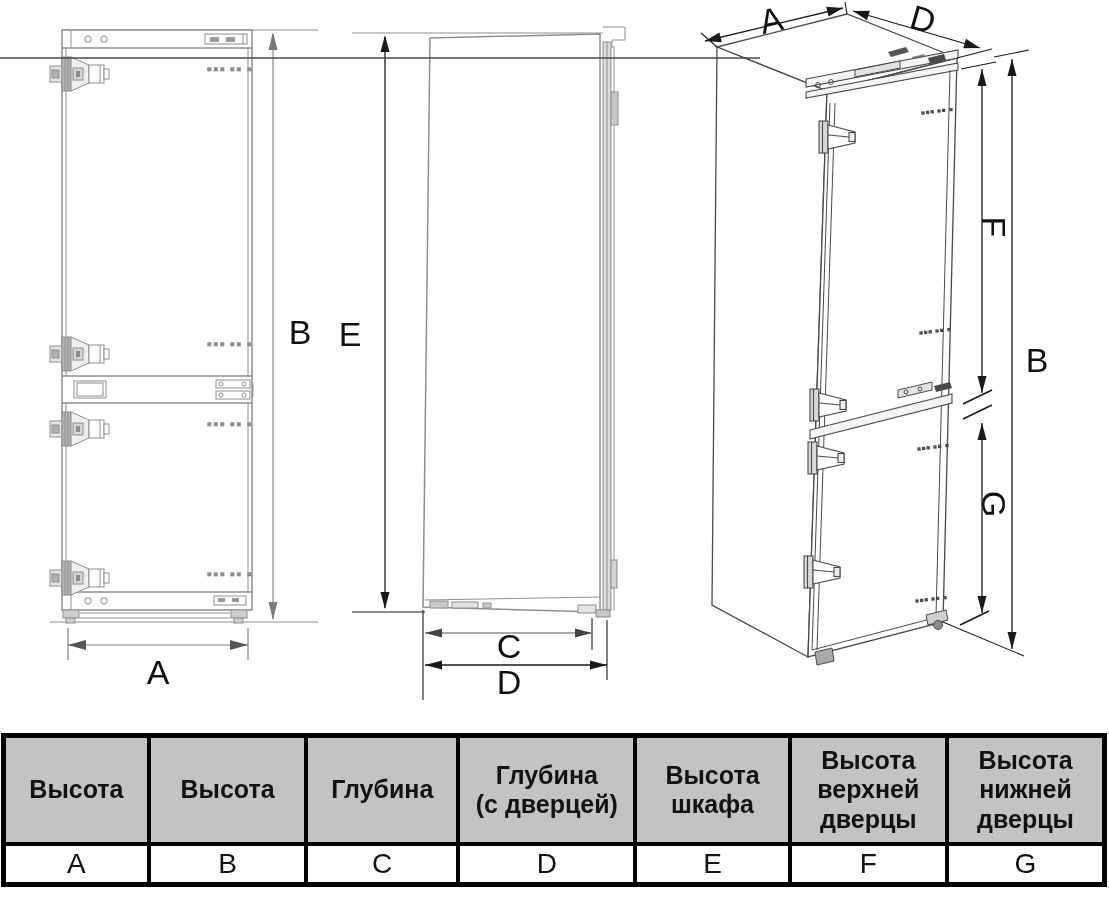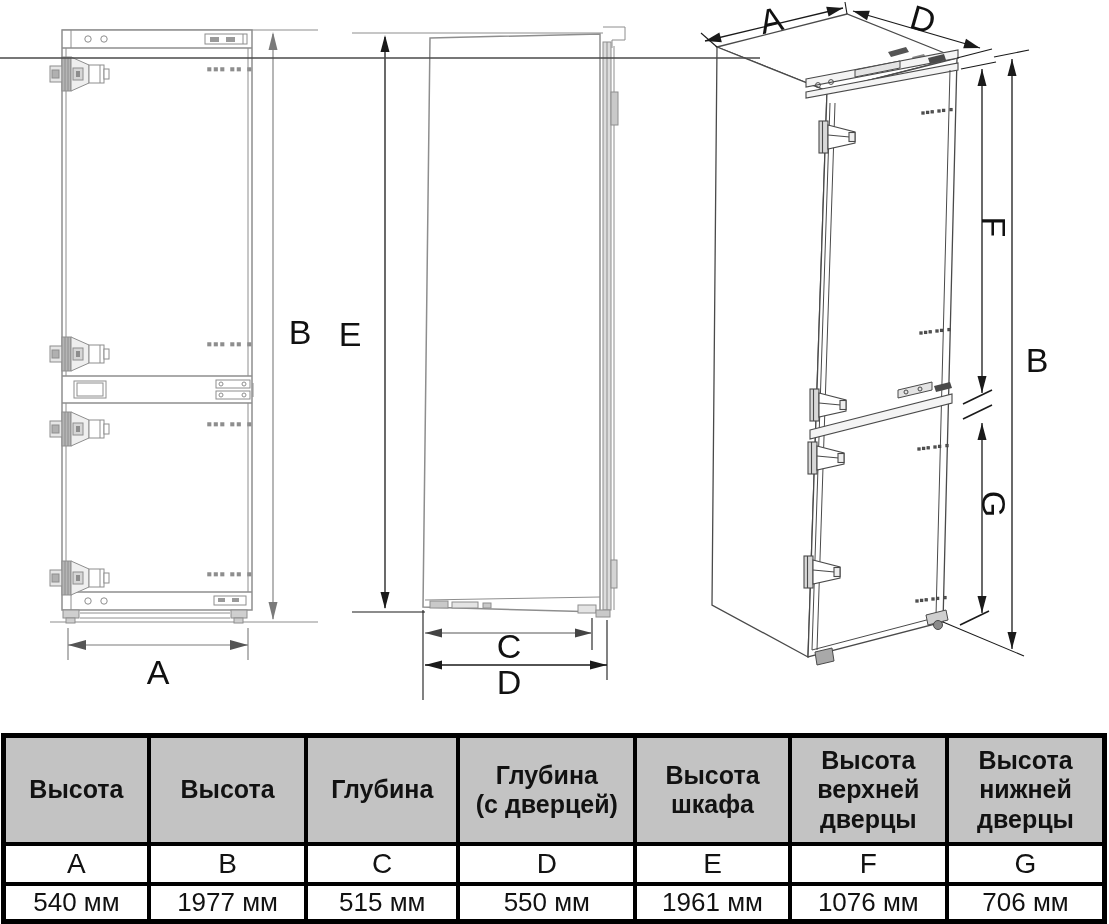--- a/index.html
+++ b/index.html
@@ -275,25 +275,16 @@
   </tr>
   <tr class="letter-row">
     <td>A</td>
     <td>B</td>
     <td>C</td>
     <td>D</td>
     <td>E</td>
     <td>F</td>
     <td>G</td>
   </tr>
-  <tr class="value-row">
-    <td>540 мм</td>
-    <td>1977 мм</td>
-    <td>515 мм</td>
-    <td>550 мм</td>
-    <td>1961 мм</td>
-    <td>1076 мм</td>
-    <td>706 мм</td>
-  </tr>
 </tbody>
     </table>
 
 </div>
 
 </body></html>

